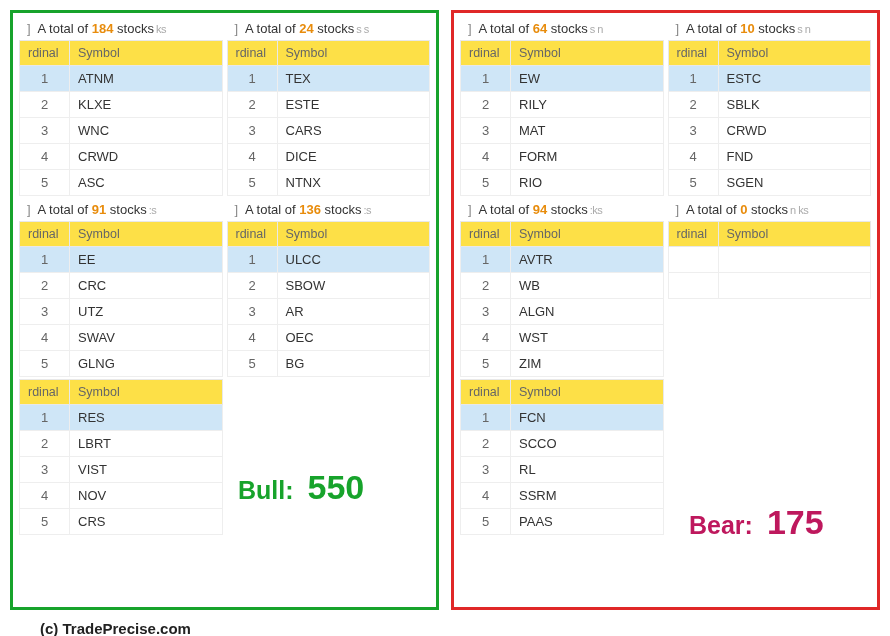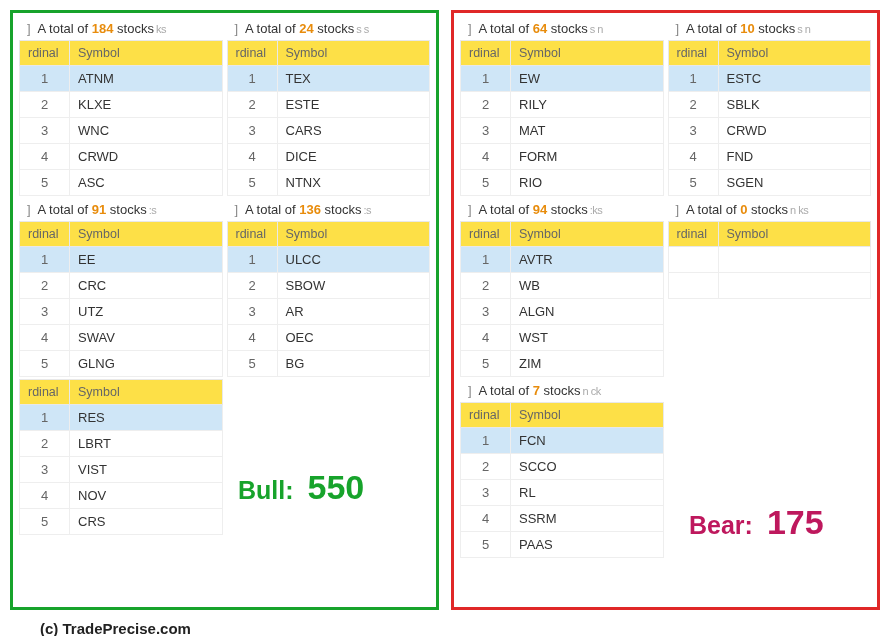--- a/index.html
+++ b/index.html
@@ -374,26 +374,20 @@
                   <td>WST</td>
                 </tr>
               <tr>
                   <td class="ord">5</td>
                   <td>ZIM</td>
                 </tr>
             </tbody>
           </table>
         </div>
         <div class="card">
-          <div class="total-line">
-            <span class="bracket">]</span>
-            <span>A total of</span>
-            <span class="count">7</span>
-            <span>stocks</span><span class="trail">n ck</span>
-          </div>
           <table>
             <thead>
                 <tr>
               <th class="ord">rdinal</th>
               <th>Symbol</th>
             </tr>
               </thead>
             <tbody>
               <tr class="hl">
                   <td class="ord">1</td>

